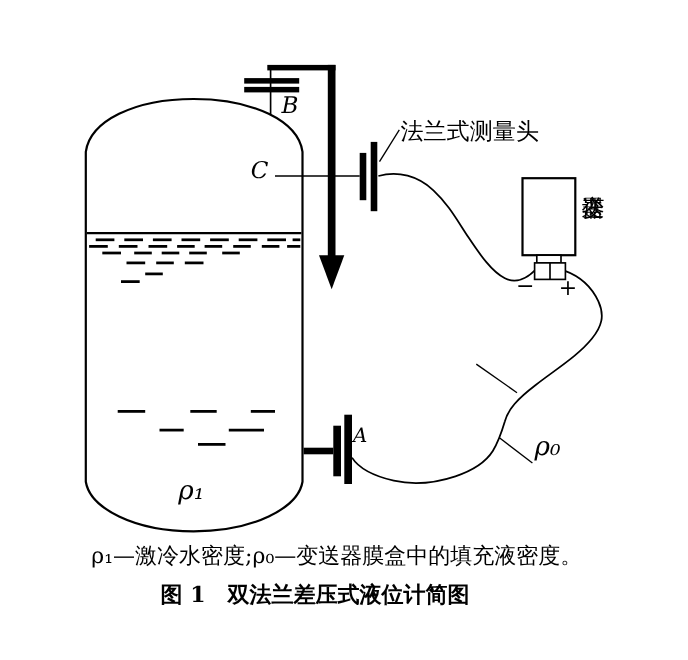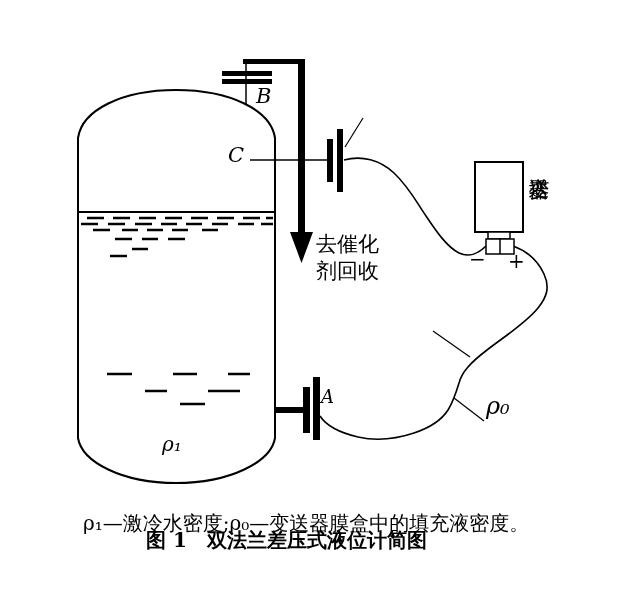--- a/index.html
+++ b/index.html
@@ -7,29 +7,29 @@
     position:relative;width:625px;height:600px;background:#fff;overflow:hidden;
     font-family:"DejaVu Serif", serif;color:#000;
   }
   #page svg{position:absolute;left:0;top:0;}
   .lbl{position:absolute;line-height:1.1;white-space:nowrap;}
   .italic{font-style:italic;}
   .cjk{font-family:"DejaVu Serif", serif;}
   .lbl-B{left:256px;top:85px;font-size:21px;}
   .lbl-C{left:228px;top:144px;font-size:21px;}
   .lbl-A{left:321px;top:387px;font-size:18px;}
-  .lbl-rho1{left:162px;top:433px;font-size:20px;}
+  .lbl-rho1{left:162px;top:433px;font-size:24px;}
   .lbl-rho0{left:486px;top:393px;font-size:24px;}
   .lbl-flangehead{left:364px;top:108px;font-size:21px;}
   .lbl-catalyst{left:316px;top:231px;font-size:21px;line-height:27px;white-space:pre-line;}
   .lbl-capillary{left:359px;top:312px;font-size:22px;}
   .lbl-transmitter{left:527px;top:161px;font-size:21px;writing-mode:vertical-rl;text-orientation:upright;letter-spacing:1px;}
   .lbl-minus{left:469px;top:248px;font-size:20px;line-height:22px;}
   .lbl-plus{left:508px;top:250px;font-size:20px;line-height:22px;}
-  .caption1{left:83px;top:512px;font-size:20px;}
+  .caption1{left:83px;top:494px;font-size:20px;}
   .caption2{left:146px;top:529px;font-size:20px;font-weight:bold;}
 </style>
 </head>
 <body>
 
 <div id="page">
 
   <svg width="625" height="600" viewBox="0 0 625 600">
     <g stroke="#000000" fill="none" stroke-linecap="butt">
 
@@ -112,21 +112,20 @@
       </g>
     </g>
   </svg>
 
   <div class="lbl italic lbl-B">B</div>
   <div class="lbl italic lbl-C">C</div>
   <div class="lbl italic lbl-A">A</div>
   <div class="lbl italic lbl-rho1">ρ₁</div>
   <div class="lbl italic lbl-rho0">ρ₀</div>
 
-  <div class="lbl cjk lbl-catalyst">去催化
-剂回收</div>
+  <div class="lbl cjk lbl-flangehead">法兰式测量头</div>
   <div class="lbl cjk lbl-transmitter">变送器</div>
   <div class="lbl lbl-minus">−</div>
   <div class="lbl lbl-plus">+</div>
 
   <div class="lbl cjk caption1">ρ₁—激冷水密度;ρ₀—变送器膜盒中的填充液密度。</div>
   <div class="lbl cjk caption2">图 1　双法兰差压式液位计简图</div>
 </div>
 
 </body></html>

